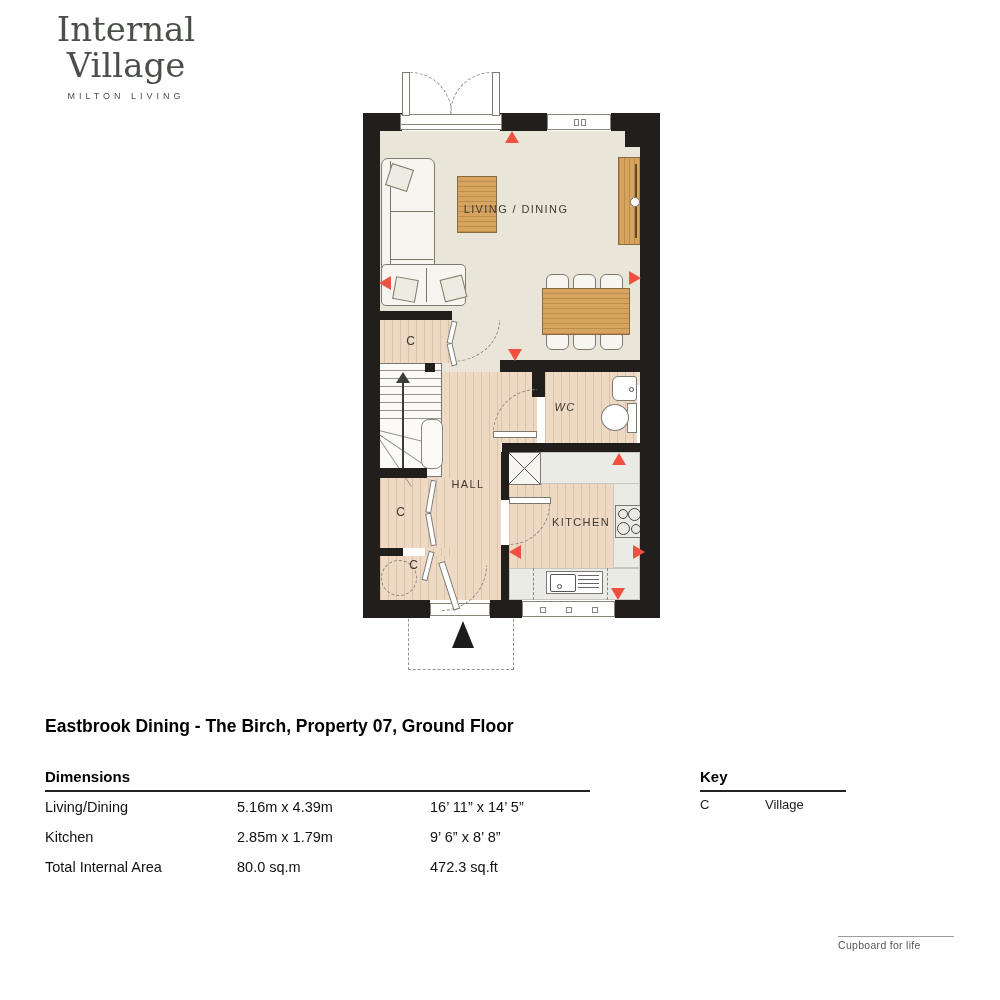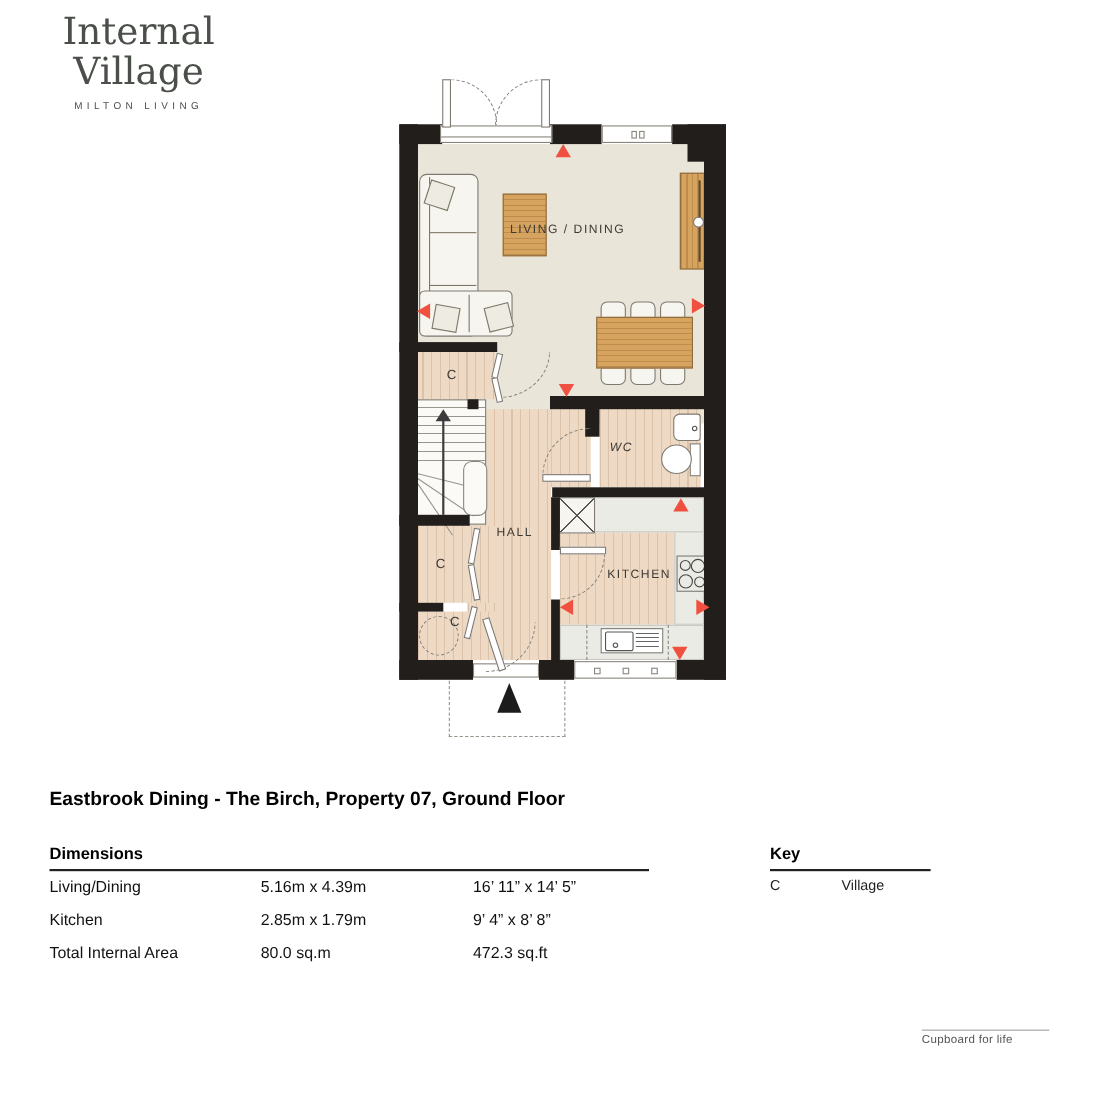--- a/index.html
+++ b/index.html
@@ -228,21 +228,21 @@
 
 <div class="sec-head" style="left:45px;top:768px;">Dimensions</div>
 <div class="rule" style="left:45px;top:790px;width:545px;"></div>
 
 <div class="cell" style="left:45px;top:799px;">Living/Dining</div>
 <div class="cell" style="left:237px;top:799px;">5.16m x 4.39m</div>
 <div class="cell" style="left:430px;top:799px;">16’ 11” x 14’ 5”</div>
 
 <div class="cell" style="left:45px;top:829px;">Kitchen</div>
 <div class="cell" style="left:237px;top:829px;">2.85m x 1.79m</div>
-<div class="cell" style="left:430px;top:829px;">9’ 4” x 8’ 8”</div>
+<div class="cell" style="left:430px;top:829px;">9’ 6” x 8’ 8”</div>
 
 <div class="cell" style="left:45px;top:859px;">Total Internal Area</div>
 <div class="cell" style="left:237px;top:859px;">80.0 sq.m</div>
 <div class="cell" style="left:430px;top:859px;">472.3 sq.ft</div>
 
 <div class="sec-head" style="left:700px;top:768px;">Key</div>
 <div class="rule" style="left:700px;top:790px;width:146px;"></div>
 <div class="keycell" style="left:700px;top:797px;">C</div>
 <div class="keycell" style="left:765px;top:797px;">Village</div>
 

